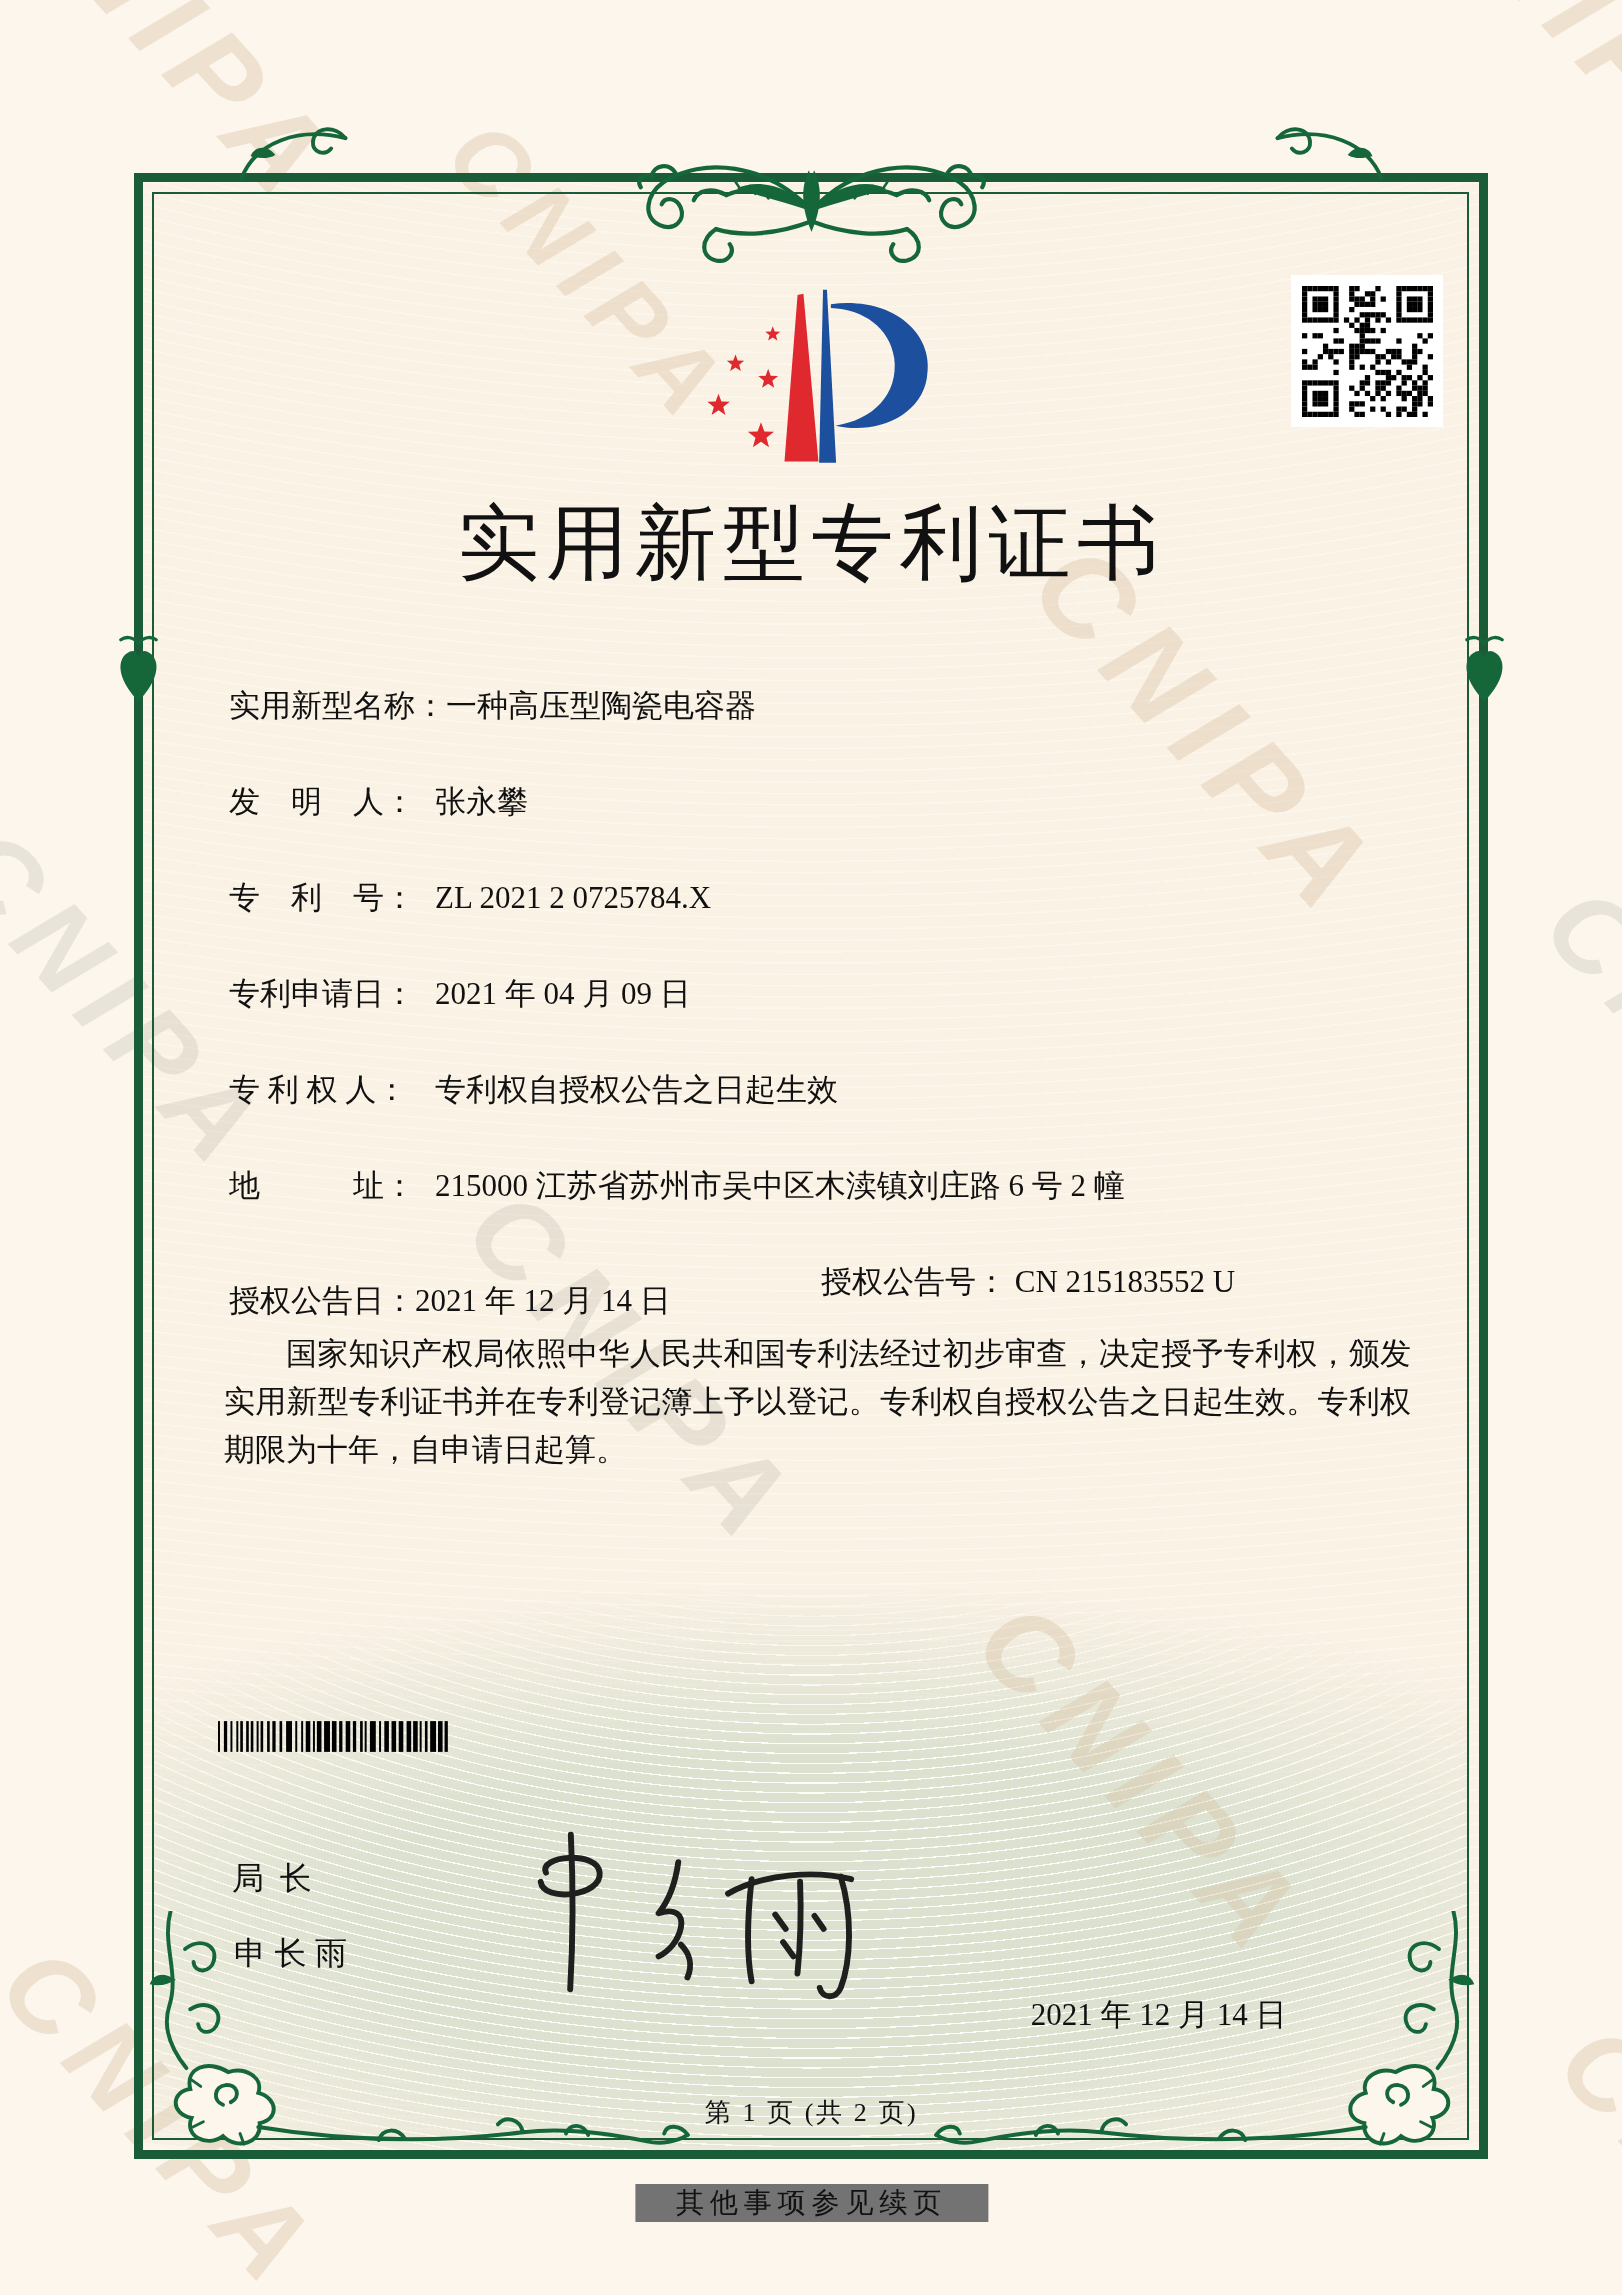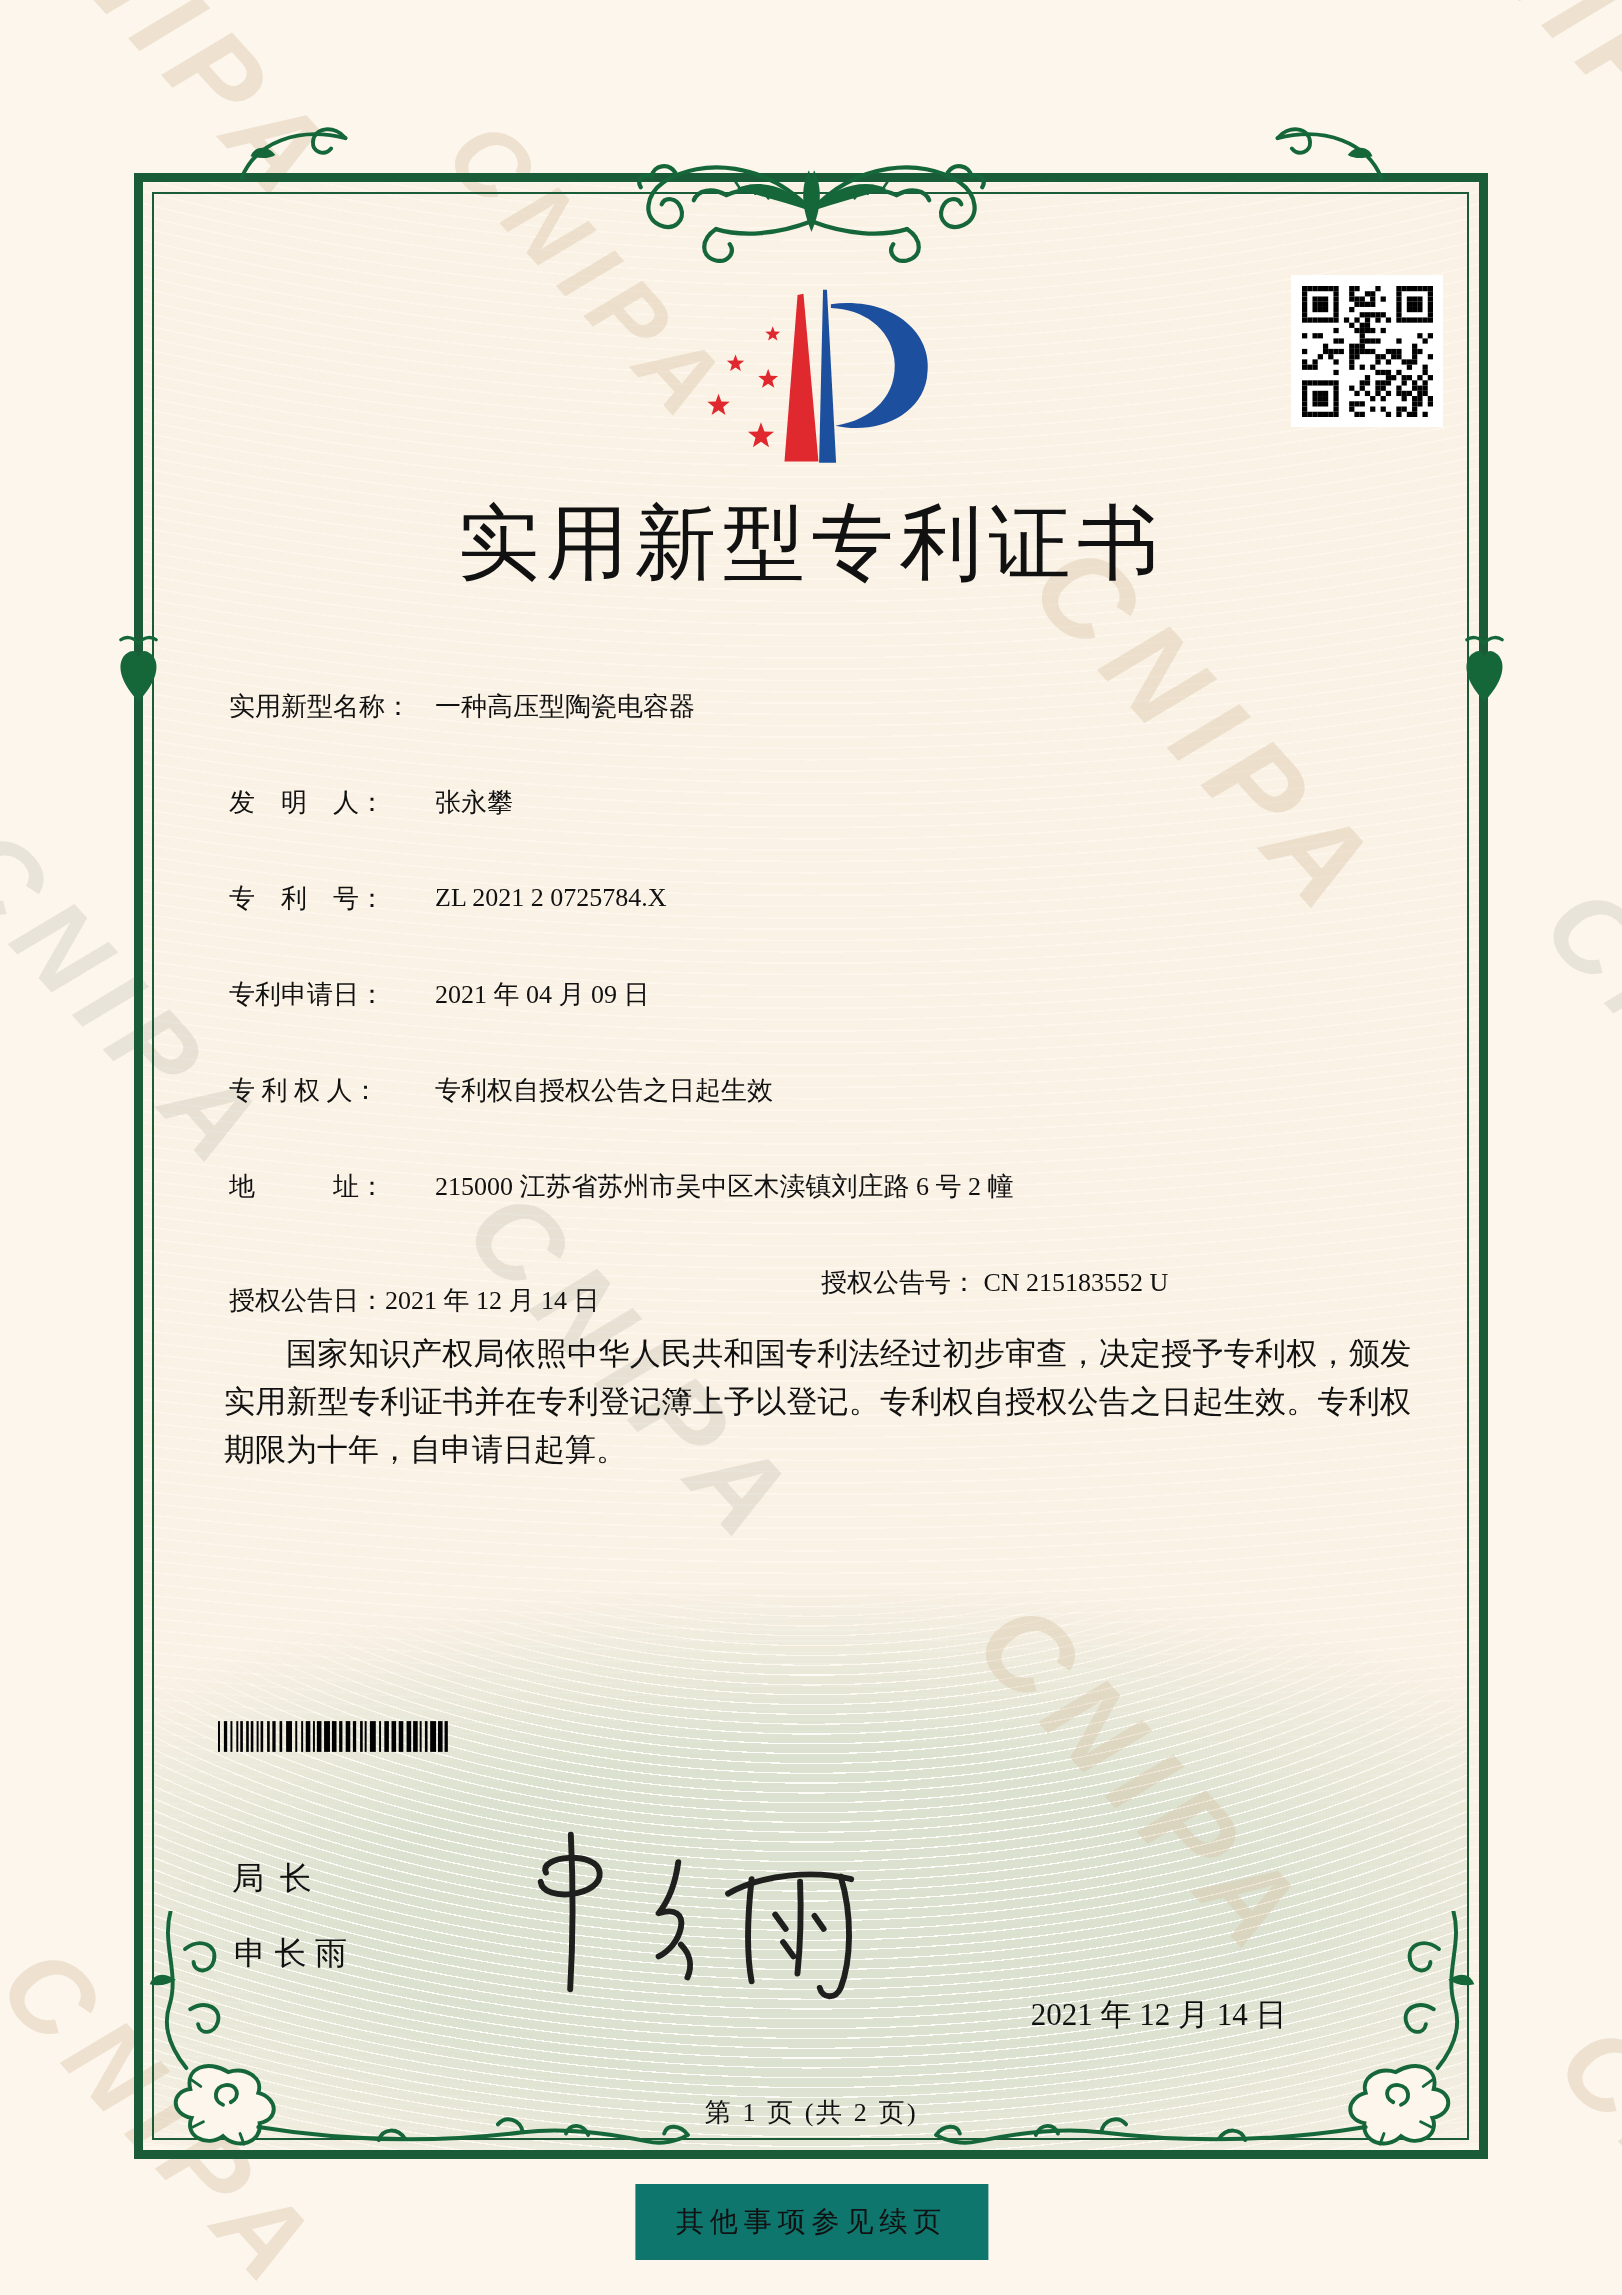--- a/index.html
+++ b/index.html
@@ -40,35 +40,35 @@
   .ornament{position:absolute;z-index:3;pointer-events:none;}
   
   .content{position:absolute;inset:0;z-index:5;}
   .cert-no{position:absolute;left:217px;top:287px;font-size:31px;letter-spacing:6.5px;}
   .logo{position:absolute;left:695px;top:270px;width:243px;height:195px;}
   .qr-box{position:absolute;left:1291px;top:275px;width:152px;height:152px;background:#fff;
     display:flex;align-items:center;justify-content:center;}
   .title{position:absolute;left:0;right:0;top:489px;text-align:center;
     font-size:82px;font-weight:normal;letter-spacing:6.5px;}
   .fields{position:absolute;left:229px;top:658px;width:1230px;}
-  .field-row{height:96px;display:flex;align-items:center;font-size:26px;}
+  .field-row{height:96px;display:flex;align-items:center;font-size:31px;}
   .f-label{display:inline-block;min-width:206px;white-space:nowrap;}
   .f-value{white-space:nowrap;}
   .grant-group{display:flex;align-items:center;width:592px;margin-top:37px;}
   .body-text{position:absolute;left:224px;top:1330px;width:1187px;font-size:31px;
     line-height:48px;text-align:justify;}
   .body-text p{margin:0;text-indent:2em;}
   .barcode{position:absolute;left:218px;top:1721px;width:239px;height:31px;}
   .sig-title{position:absolute;left:232px;top:1857px;font-size:32px;letter-spacing:15.7px;font-weight:500;}
   .sig-name-print{position:absolute;left:234px;top:1924px;font-size:32px;letter-spacing:8.5px;font-weight:500;margin-top:8px;}
   .sig-script{position:absolute;left:487px;top:1813px;width:393px;height:190px;}
   .grant-date-line{position:absolute;left:936px;top:1994px;width:445px;text-align:center;font-size:31px;}
   .page-footer{position:absolute;left:0;right:0;top:2095px;text-align:center;font-size:26px;letter-spacing:2.6px;}
   .note-box{position:absolute;left:50%;top:2184px;transform:translateX(-50%);
-    background:#0f766e;padding:19px 41px;font-size:28px;letter-spacing:5.9px;white-space:nowrap;z-index:5;}
+    background:#737373;padding:0 41px;font-size:28px;letter-spacing:5.9px;white-space:nowrap;z-index:5;}
 </style>
 </head>
 <body>
 
 <div class="waves-top"></div>
 <div class="waves-low"></div>
 
 <div class="wm" style="left:-52px;top:-46px;font-size:118px;">CNIPA</div>
 <div class="wm" style="left:1361px;top:-59px;font-size:118px;">CNIPA</div>
 <div class="wm" style="left:406px;top:216px;font-size:98px;">CNIPA</div>

